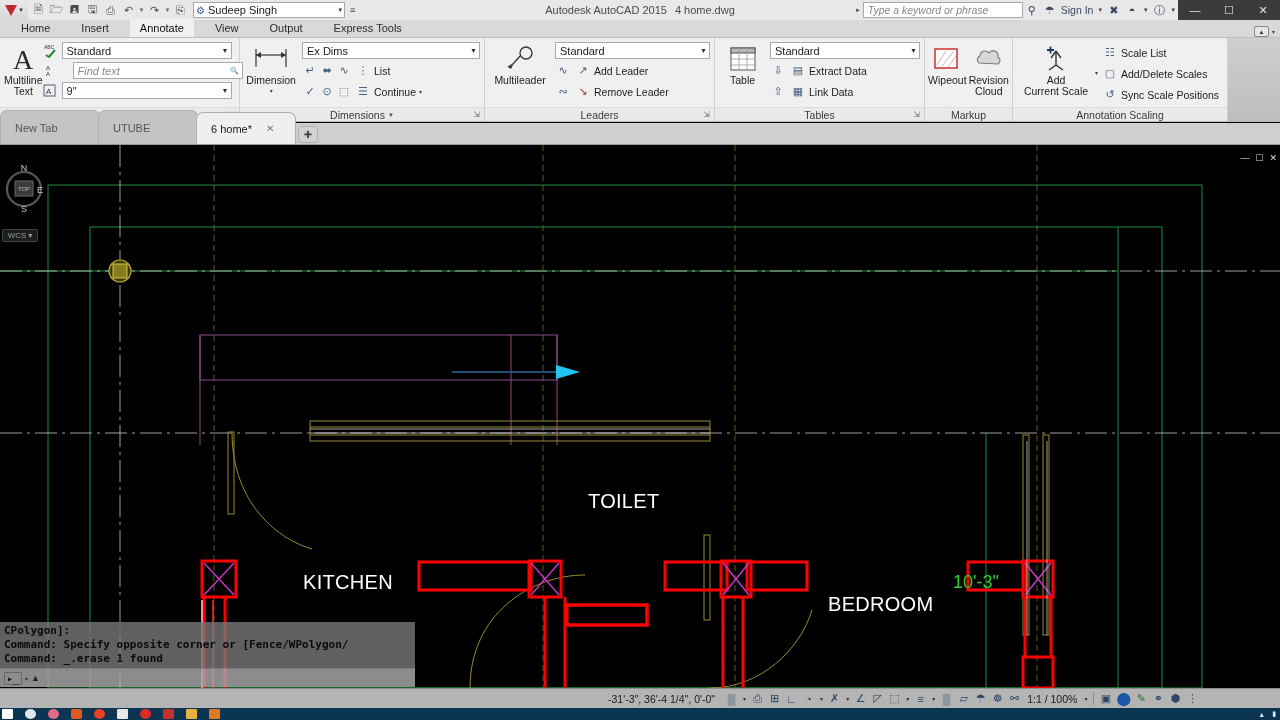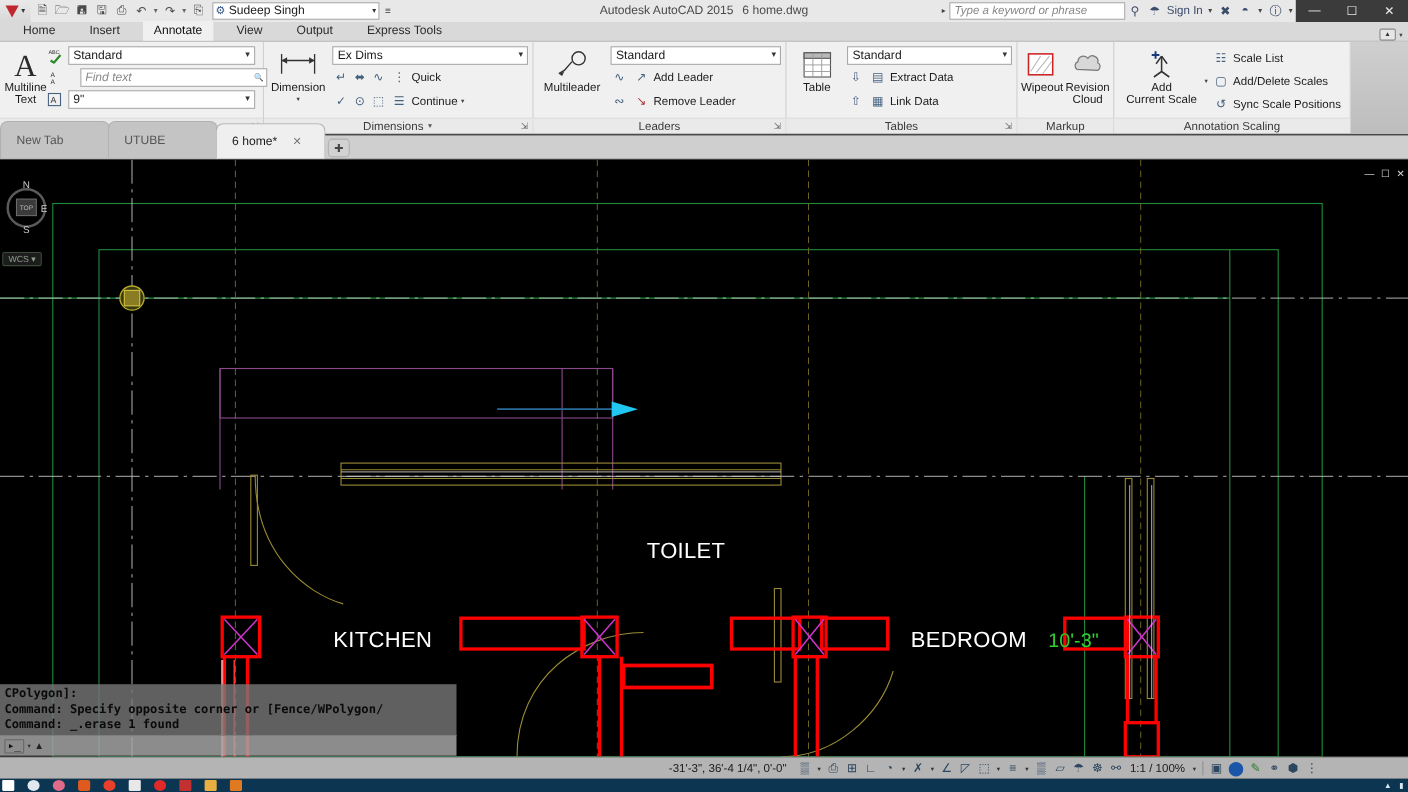--- a/index.html
+++ b/index.html
@@ -271,21 +271,21 @@
       <div class="wsbox">
         <span class="gear">⚙</span>
         <span class="ws-label">Sudeep Singh</span>
         <span class="dd">▾</span>
       </div>
       <span class="qat-tail">≡</span>
     </div>
     <div class="title-center">
       <span>Autodesk AutoCAD 2015</span>
       <span class="tsep"></span>
-      <span>6 home.dwg</span>
+      <span>4 home.dwg</span>
     </div>
     <div class="title-right">
       <span class="tr-caret">▸</span>
       <div class="srch">
         <span>Type a keyword or phrase</span>
       </div>
       <span class="tr-ico">⚲</span>
       <span class="tr-ico">☂</span>
       <span class="tr-ico" style="font-size:10.5px">Sign In</span>
       <span class="tr-caret">▾</span>
@@ -395,21 +395,21 @@
           <div class="combo" style="width:178px">
             <span class="ctext">Ex Dims</span>
             <span class="cdd">▼</span>
           </div>
           <div style="display:flex;align-items:center;gap:1px">
             <span class="mini-ico">↵</span>
             <span class="mini-ico">⬌</span>
             <span class="mini-ico">∿</span>
             <span class="rowbtn">
               <span class="mini-ico">⋮</span>
-              <span>Quick</span>
+              <span>List</span>
             </span>
           </div>
           <div style="display:flex;align-items:center;gap:1px">
             <span class="mini-ico">✓</span>
             <span class="mini-ico">⊙</span>
             <span class="mini-ico">⬚</span>
             <span class="rowbtn">
               <span class="mini-ico">☰</span>
               <span>Continue</span>
               <span style="font-size:6px;color:#444">▾</span>
@@ -698,21 +698,21 @@
       <span>▾</span>
     </div>
     <div class="cwin">
       <span>—</span>
       <span>☐</span>
       <span>✕</span>
     </div>
 
     <div class="roomlabel" style="left:303px;top:426px">KITCHEN</div>
     <div class="roomlabel" style="left:588px;top:345px">TOILET</div>
-    <div class="roomlabel" style="left:828px;top:426px">BEDROOM</div>
+    <div class="roomlabel" style="left:828px;top:448px">BEDROOM</div>
     <div class="dimlabel" style="left:953px;top:427px">10'-3"</div>
 
     <div class="cmdwrap" style="top:477px">
       <div class="cmdhist">
         <div>CPolygon]:</div>
         <div>Command: Specify opposite corner or [Fence/WPolygon/</div>
         <div>Command: _.erase 1 found</div>
       </div>
       <div class="cmdinput">
         <span class="cmdprompt">▸_</span>

